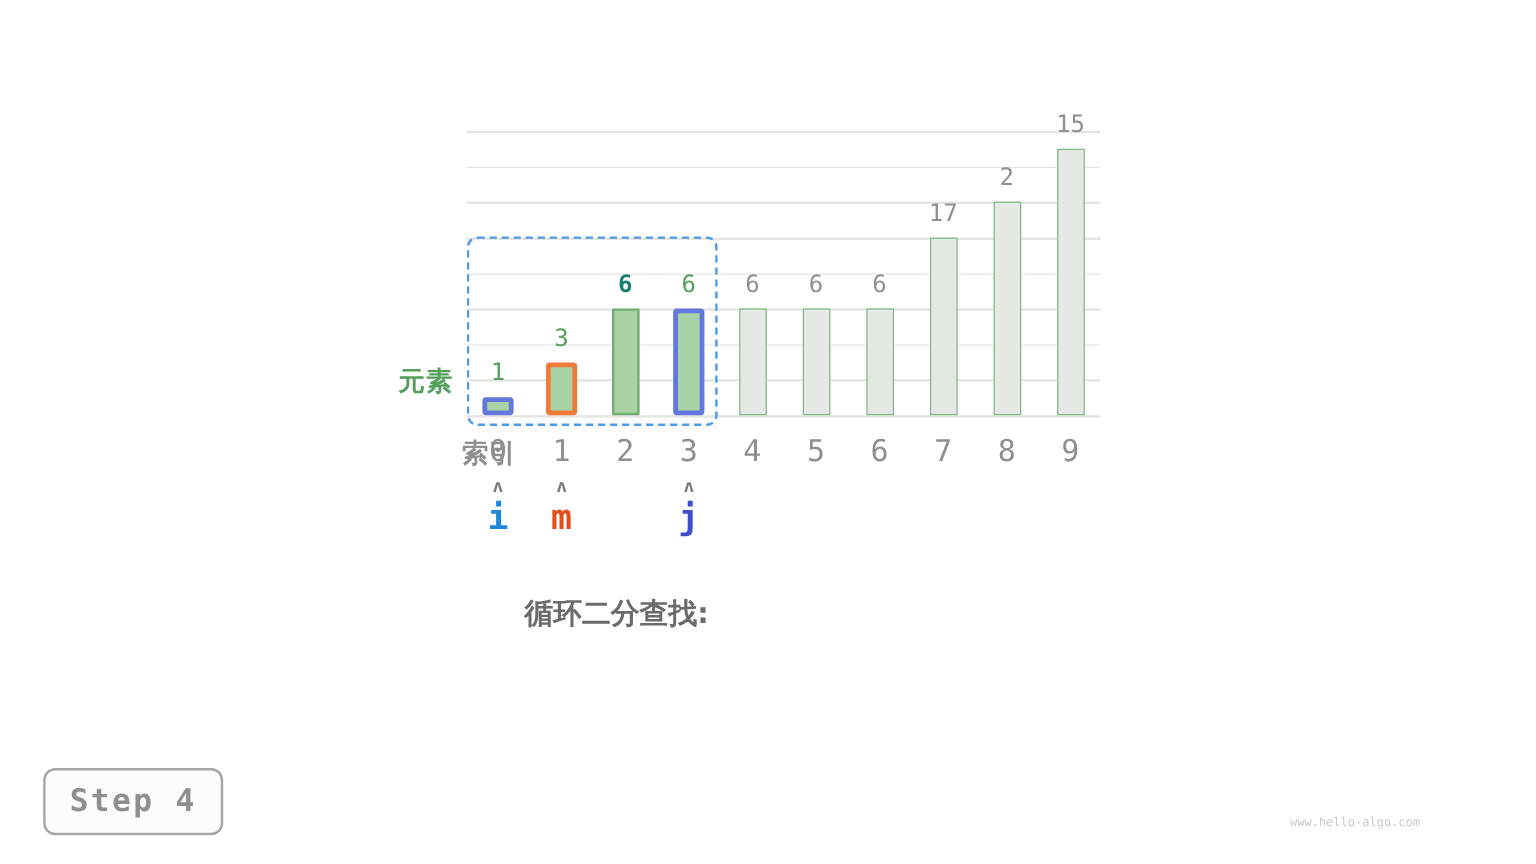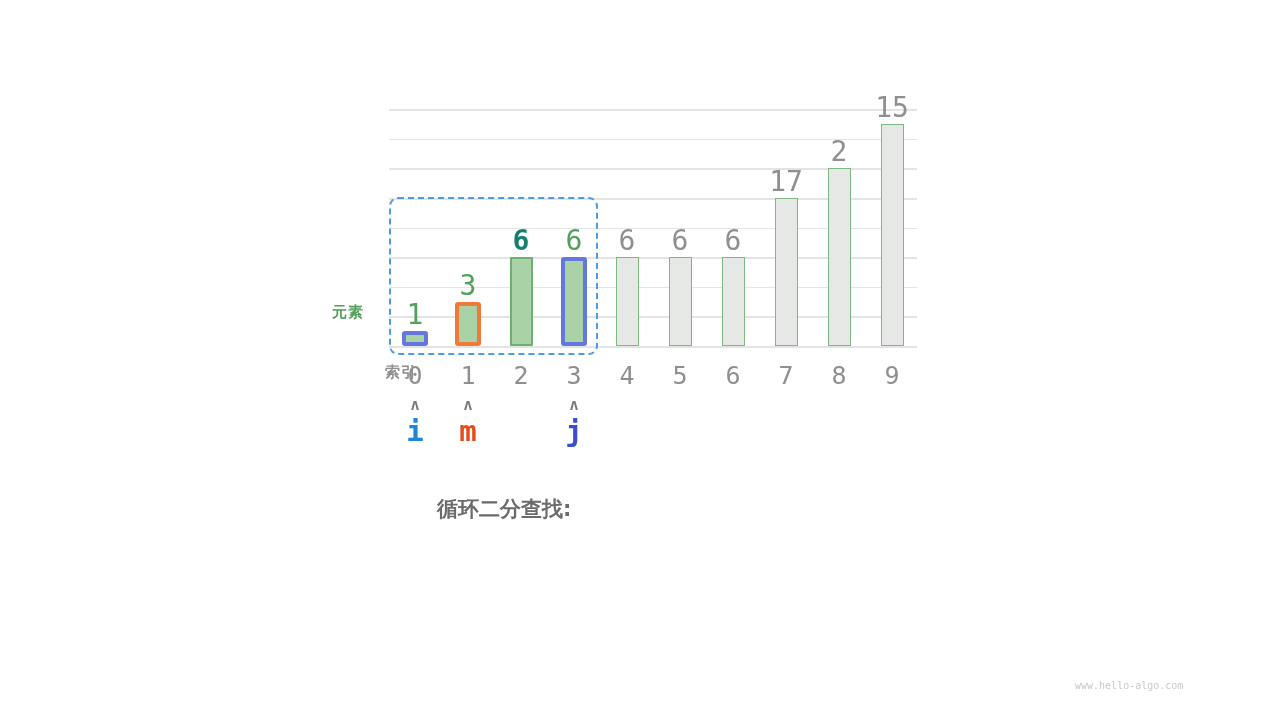--- a/index.html
+++ b/index.html
@@ -9,42 +9,42 @@
   }
 
   
   .gridline{position:absolute;height:1.5px;background:var(--gridline);}
   .bar{position:absolute;box-sizing:border-box;}
   .bar.i-selected,.bar.j-selected{background:var(--green_fill);border:4px solid var(--blue_border);border-radius:3px;}
   .bar.m-selected{background:var(--green_fill);border:4px solid var(--orange_border);border-radius:3px;}
   .bar.plain-selected{background:var(--green_fill);border:2px solid var(--green_border);border-radius:1px;}
   .bar.inactive{background:var(--gray_fill);border:1.5px solid var(--green_border_light);}
 
-  .val-label{position:absolute;width:60px;text-align:center;font-size:28px;
+  .val-label{position:absolute;width:60px;text-align:center;font-size:20px;
     font-family:"DejaVu Sans Mono","Liberation Mono",monospace;}
   .val-label.green{color:var(--label_green);}
   .val-label.teal-bold{color:var(--label_teal);font-weight:bold;}
   .val-label.gray{color:var(--label_gray);}
 
   .idx-label{position:absolute;width:60px;text-align:center;font-size:25px;color:var(--label_gray);
     font-family:"DejaVu Sans Mono","Liberation Mono",monospace;}
 
   .caret{position:absolute;width:60px;text-align:center;font-size:15px;font-weight:bold;color:var(--caret_gray);
     font-family:"DejaVu Sans Mono","Liberation Mono",monospace;}
   .pointer-label{position:absolute;width:60px;text-align:center;font-size:29px;font-weight:bold;
     font-family:"DejaVu Sans Mono","Liberation Mono",monospace;}
 
-  .axis-label{position:absolute;font-size:15px;font-weight:bold;letter-spacing:1px;}
+  .axis-label{position:absolute;font-size:22px;font-weight:bold;letter-spacing:1px;}
   .axis-label.element{color:var(--label_green);}
   .axis-label.index{color:var(--label_gray);}
 
   .dashed-box{position:absolute;left:389px;top:197px;width:205px;height:154px;
     border:2.5px dashed var(--dash_blue);border-radius:9px;}
 
-  .heading{position:absolute;left:437px;top:495px;font-size:21px;font-weight:bold;color:var(--heading_gray);}
+  .heading{position:absolute;left:437px;top:495px;font-size:24px;font-weight:bold;color:var(--heading_gray);}
 
   .formula{position:absolute;left:427px;top:542px;width:406px;height:42px;background:var(--formula_bg);
     border-radius:10px;line-height:42px;padding-left:17px;box-sizing:border-box;
     font-size:24px;color:var(--formula_text);white-space:pre;}
   .formula .part-plain{color:var(--formula_text);}
   .formula .part-m{color:var(--pointer_m);font-weight:bold;font-family:"DejaVu Sans Mono","Liberation Mono",monospace;}
   .formula .part-i{color:var(--pointer_i);font-weight:bold;font-family:"DejaVu Sans Mono","Liberation Mono",monospace;}
   .formula .part-j{color:var(--pointer_j);font-weight:bold;font-family:"DejaVu Sans Mono","Liberation Mono",monospace;}
 
   .step-badge{position:absolute;left:36px;top:640px;width:146px;height:52px;background:#fcfcfc;
@@ -108,15 +108,16 @@
     </div>
 
   <div class="axis-label element" style="left:332px;top:303px;">元素</div>
   <div class="axis-label index" style="left:344px;top:363px;margin-left:41px;">索引</div>
 
   <div class="dashed-box"></div>
 
   <div class="heading">循环二分查找:</div>
 
 
+  <div class="step-badge">Step 4</div>
 
   <div class="watermark">www.hello-algo.com</div>
 </div>
 
 </body></html>

